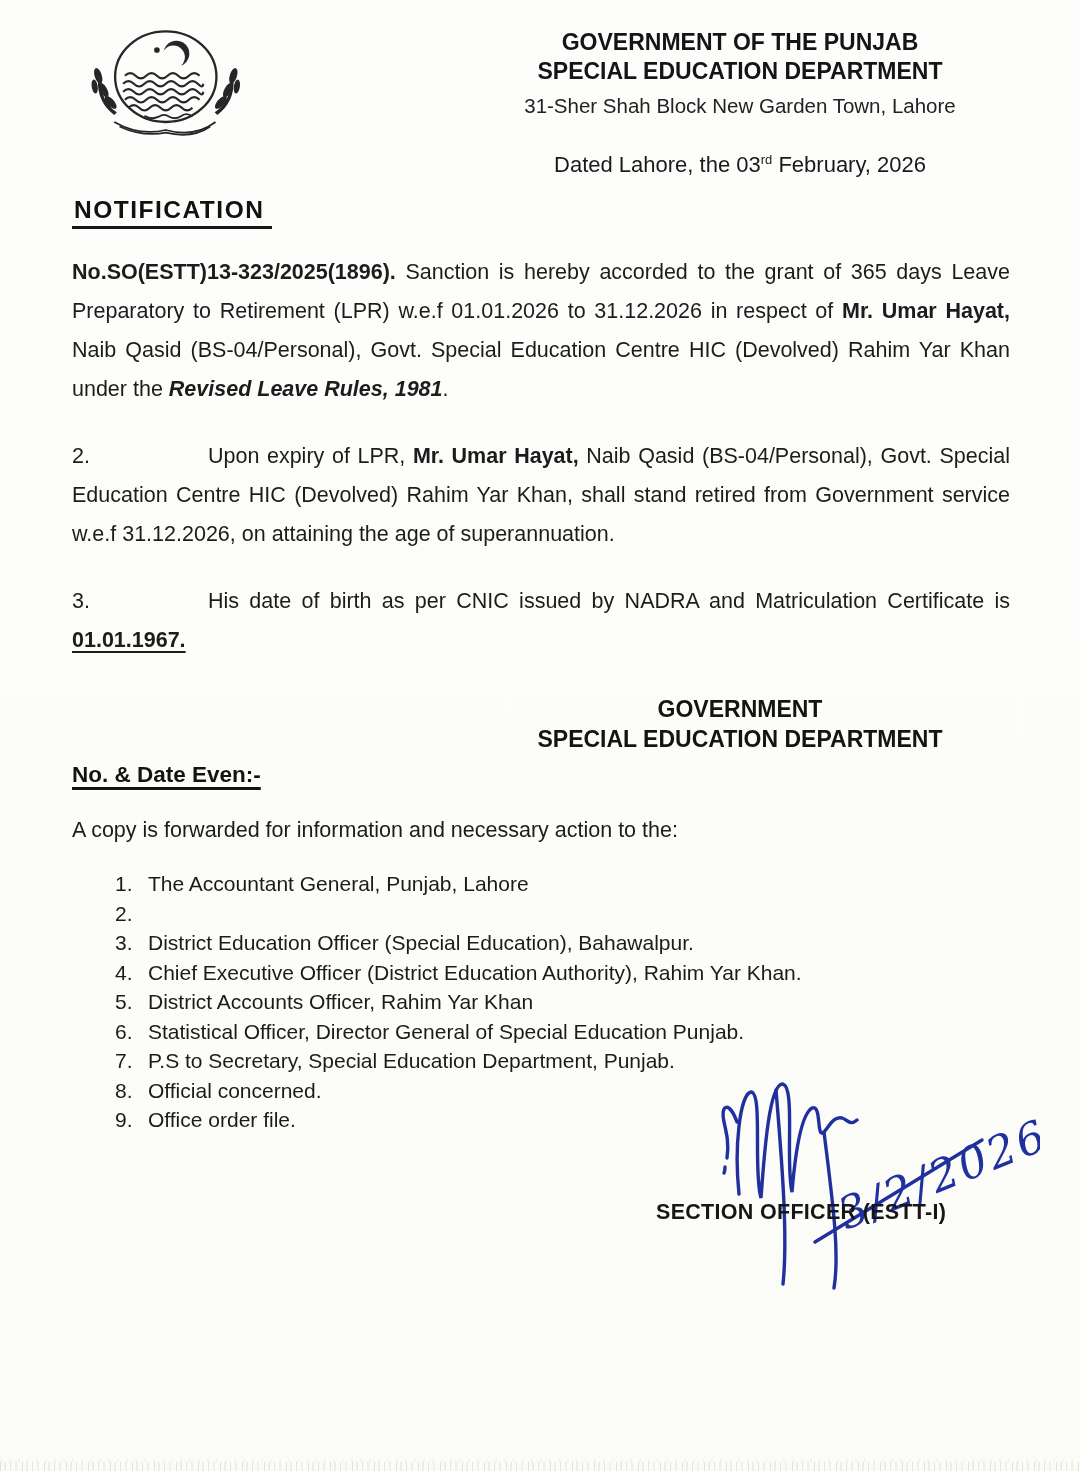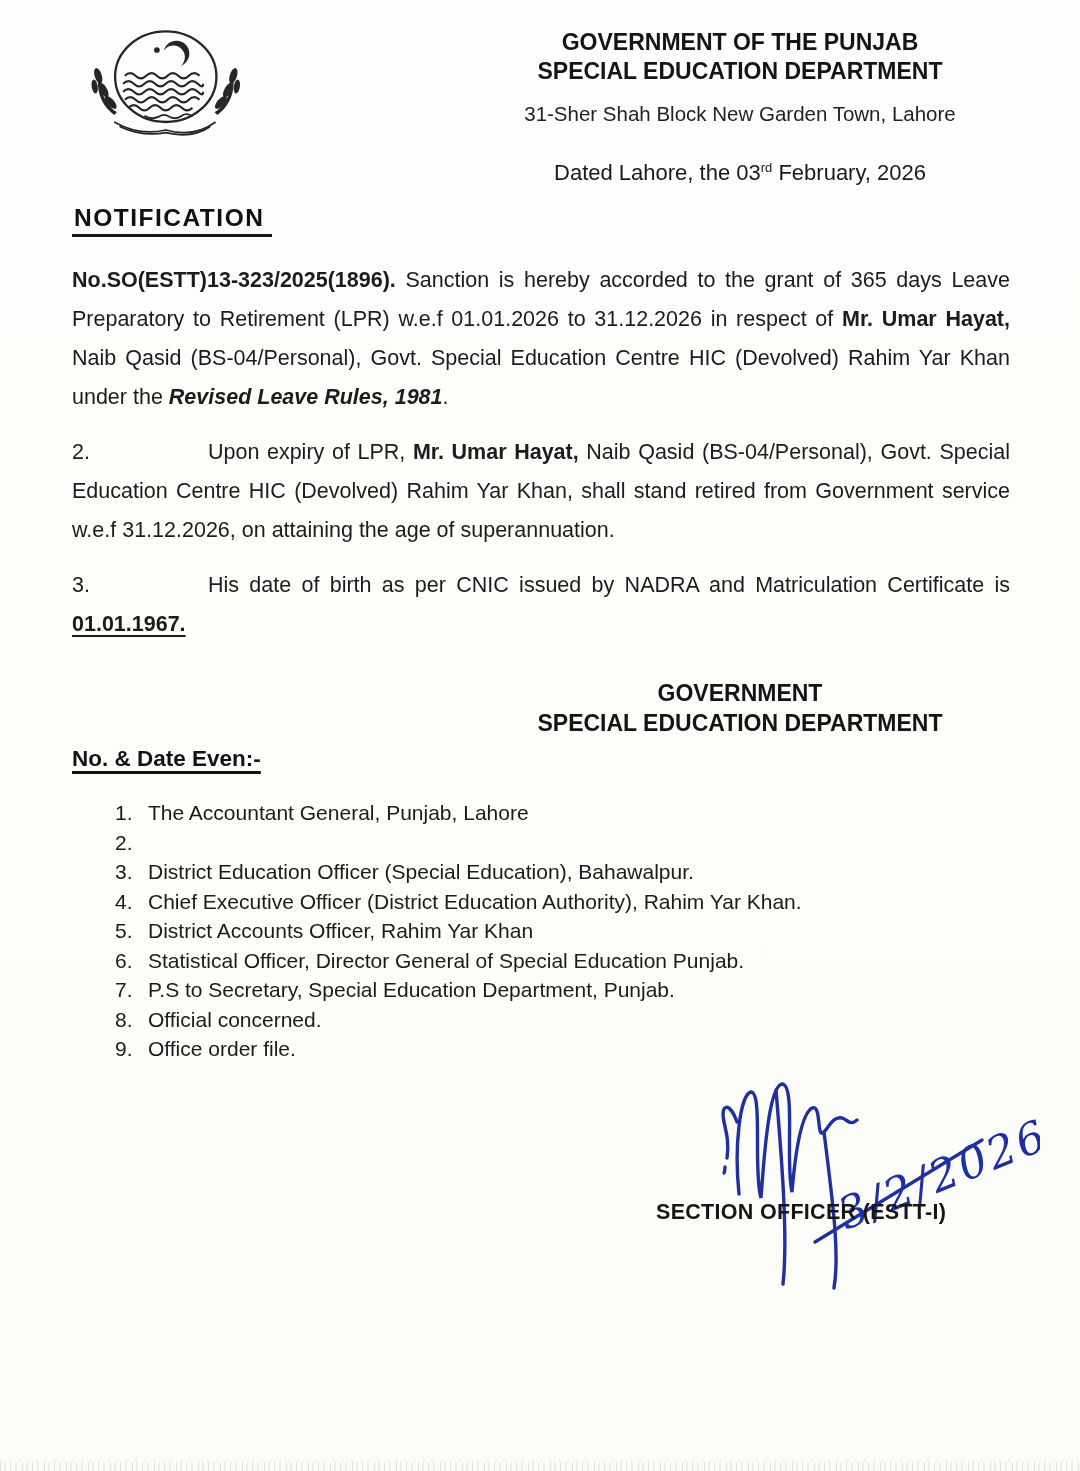--- a/index.html
+++ b/index.html
@@ -16,32 +16,32 @@
   }
   
   .header-row{display:flex;align-items:flex-start;}
   .left-col{width:330px;flex:0 0 330px;}
   .emblem-wrap{margin-left:12px;width:160px;}
   .contact{margin-top:8px;font-weight:bold;}
   .phone{font-size:21px;letter-spacing:.5px;}
   .email{font-size:20px;text-decoration:underline;text-decoration-thickness:2px;text-underline-offset:3px;margin-top:3px;}
   .right-col{width:540px;margin-left:auto;text-align:center;padding-top:2px;}
   .gov-line{font-weight:bold;font-size:23px;line-height:29px;color:#151515;}
-  .addr{font-size:20.5px;line-height:26px;margin-top:15px;color:#222;}
+  .addr{font-size:20.5px;line-height:26px;margin-top:7px;color:#222;}
   .date-line{font-size:22px;margin-top:33px;color:#1a1a1a;}
   .date-line sup{font-size:13px;vertical-align:super;line-height:0;}
   
   .notif-heading{margin-top:18px;}
   .notif-heading span{
     display:inline-block;font-size:24.5px;font-weight:bold;letter-spacing:1.5px;
     border-bottom:3px solid #161616;padding:0 8px 2px 2px;color:#111;
   }
   .para{font-size:21.5px;line-height:39px;text-align:justify;color:#1c1c1c;}
   .p1{margin-top:24px;}
-  .p2,.p3{margin-top:16px;}
+  .p2,.p3{margin-top:28px;}
   .b{font-weight:bold;}
   .bi{font-weight:bold;font-style:italic;}
   .bu{font-weight:bold;text-decoration:underline;text-decoration-thickness:2px;text-underline-offset:4px;}
   .pnum{display:inline-block;}
   .ptab{display:inline-block;width:118px;}
   
   .signatory{width:540px;margin-left:auto;margin-top:34px;text-align:center;
     font-weight:bold;font-size:23px;line-height:30px;color:#141414;}
   
   .no-date{margin-top:8px;}
@@ -142,20 +142,21 @@
 
   <div class="signatory">
     <div>GOVERNMENT</div>
     <div>SPECIAL EDUCATION DEPARTMENT</div>
   </div>
 
   <div class="no-date">
     <span>No. &amp; Date Even:-</span>
   </div>
 
+  <div class="cc-intro">A copy is forwarded for information and necessary action to the:</div>
 
   <div class="cc-list">
     <div class="cc-row">
         <span class="cc-num">1.</span>
         <span>The Accountant General, Punjab, Lahore</span>
       </div>
     <div class="cc-row">
         <span class="cc-num">2.</span>
       </div>
     <div class="cc-row">

